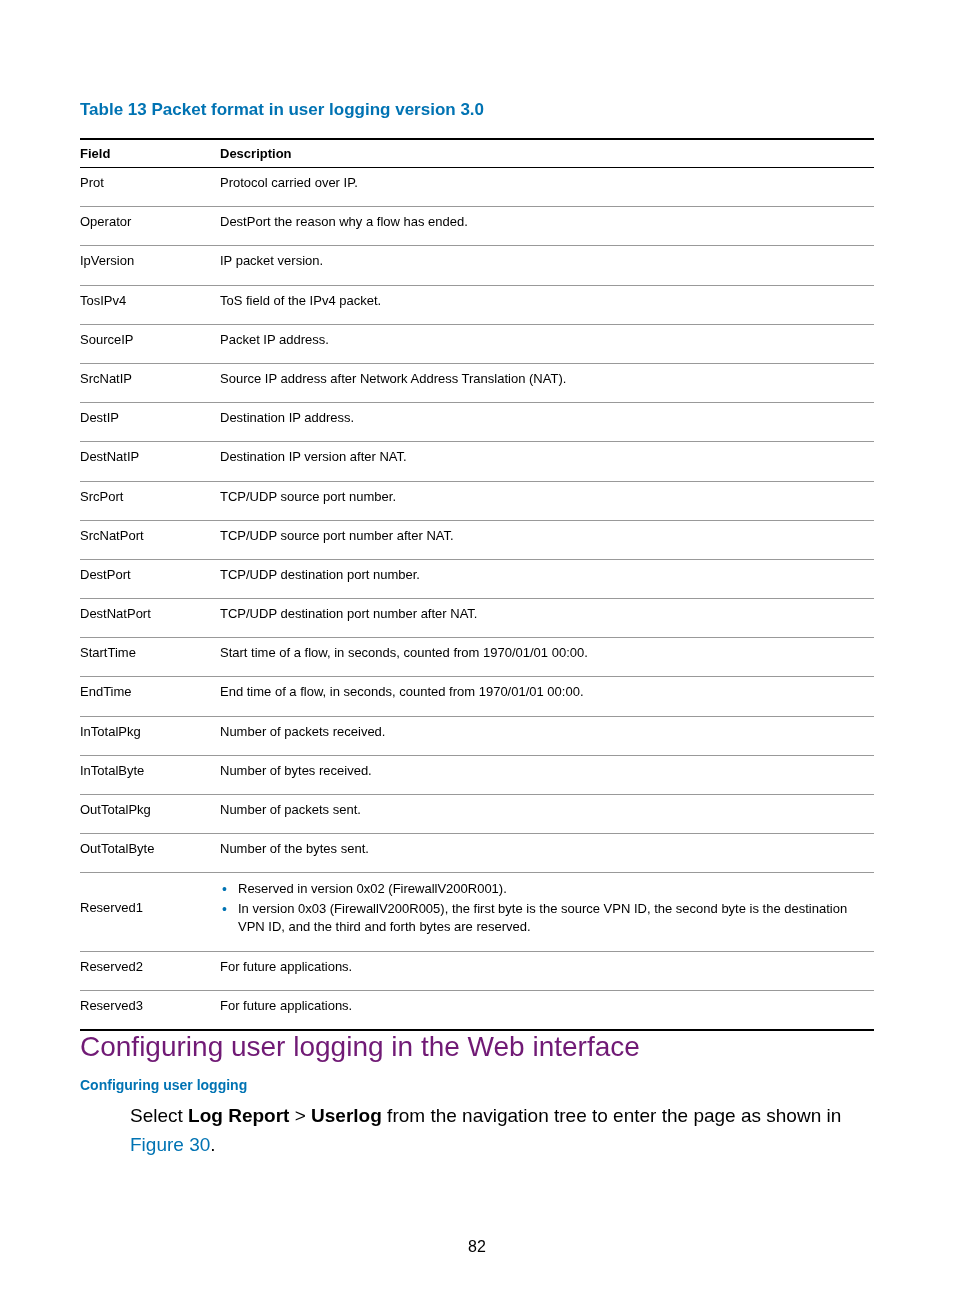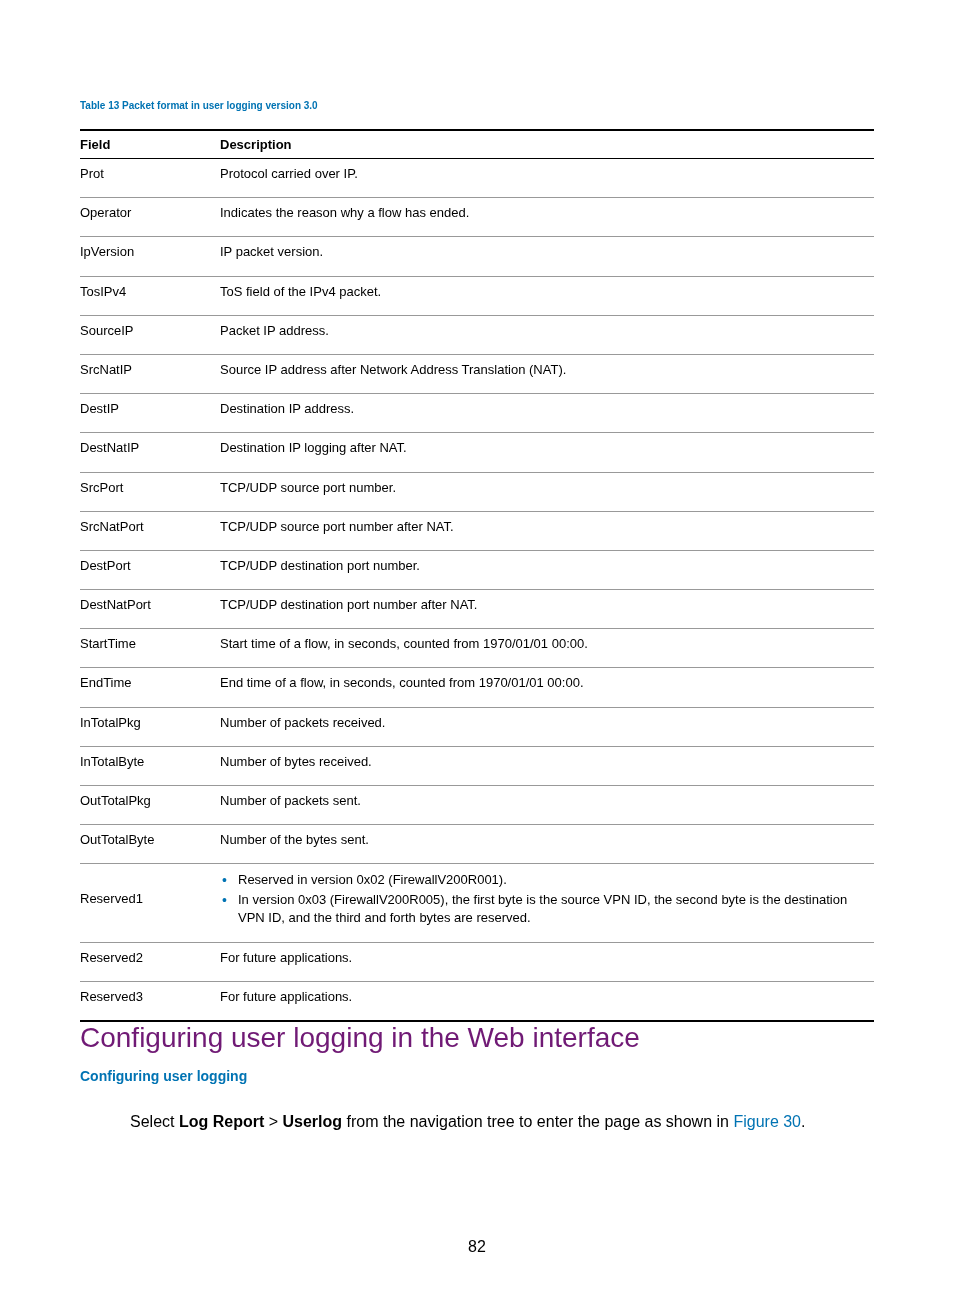--- a/index.html
+++ b/index.html
@@ -8,21 +8,21 @@
     background: #ffffff;
     width: 954px;
     height: 1296px;
     padding: 100px 80px 40px 80px;
     position: relative;
     color: #000;
   }
   .table-caption {
     color: #0073b3;
     font-weight: bold;
-    font-size: 10px;
+    font-size: 17px;
     margin-bottom: 18px;
   }
   table {
     width: 100%;
     border-collapse: collapse;
     font-size: 13px;
   }
   thead tr {
     border-top: 2px solid #000;
     border-bottom: 1.5px solid #000;
@@ -65,24 +65,24 @@
   h1.section-heading {
     color: #701a75;
     font-weight: normal;
     font-size: 28px;
     margin-bottom: 14px;
   }
   h2.sub-heading {
     color: #0073b3;
     font-weight: bold;
     font-size: 14px;
-    margin-bottom: 26px;
+    margin-bottom: 9px;
   }
   p.body-text {
-    font-size: 16px;
+    font-size: 19px;
     margin-left: 50px;
     line-height: 1.5;
   }
   .link { color: #0073b3; }
   .page-number {
     position: absolute;
     bottom: 40px;
     left: 0;
     right: 0;
     text-align: center;
@@ -101,21 +101,21 @@
       <th>Description</th>
     </tr>
   </thead>
   <tbody id="tbody">
       <tr>
         <td>Prot</td>
         <td>Protocol carried over IP.</td>
       </tr>
       <tr>
         <td>Operator</td>
-        <td>Indicates the reason why a flow has ended.</td>
+        <td>DestPort the reason why a flow has ended.</td>
       </tr>
       <tr>
         <td>IpVersion</td>
         <td>IP packet version.</td>
       </tr>
       <tr>
         <td>TosIPv4</td>
         <td>ToS field of the IPv4 packet.</td>
       </tr>
       <tr>
@@ -125,21 +125,21 @@
       <tr>
         <td>SrcNatIP</td>
         <td>Source IP address after Network Address Translation (NAT).</td>
       </tr>
       <tr>
         <td>DestIP</td>
         <td>Destination IP address.</td>
       </tr>
       <tr>
         <td>DestNatIP</td>
-        <td>Destination IP logging after NAT.</td>
+        <td>Destination IP version after NAT.</td>
       </tr>
       <tr>
         <td>SrcPort</td>
         <td>TCP/UDP source port number.</td>
       </tr>
       <tr>
         <td>SrcNatPort</td>
         <td>TCP/UDP source port number after NAT.</td>
       </tr>
       <tr>

